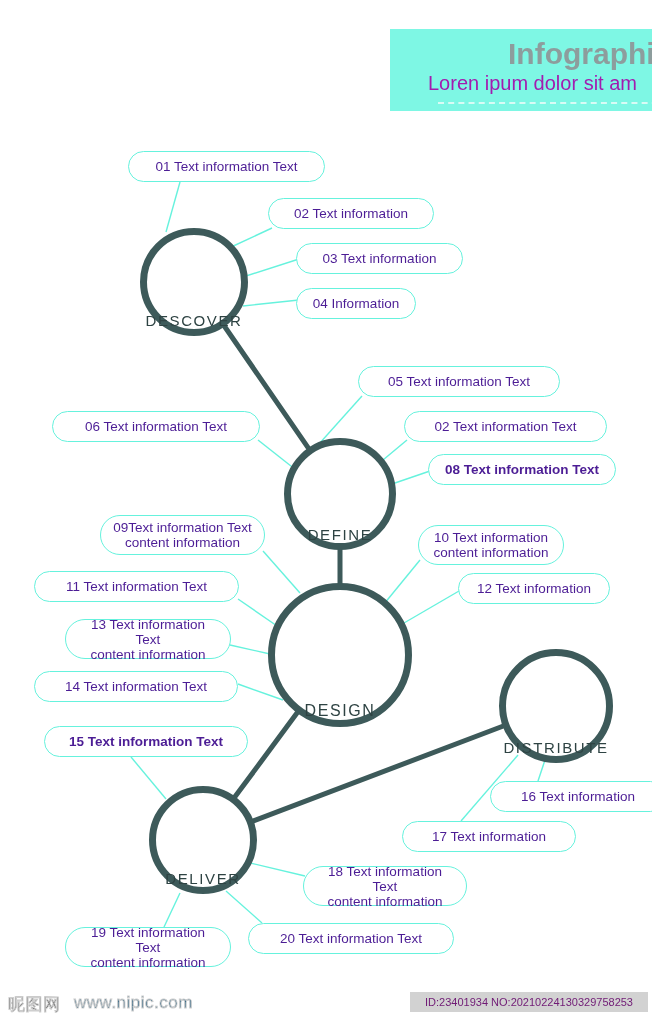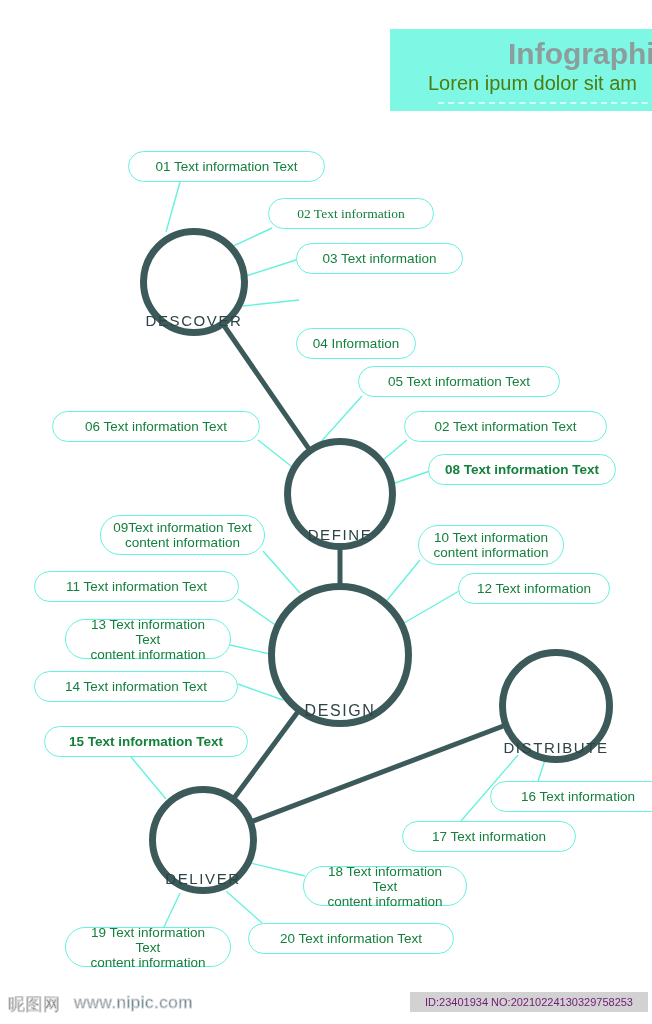--- a/index.html
+++ b/index.html
@@ -36,21 +36,21 @@
     font-weight: bold;
     color: #8d9d9d;
     letter-spacing: 0px;
     white-space: nowrap;
   }
   .header-subtitle {
     position: absolute;
     left: 38px;
     top: 43px;
     font-size: 20px;
-    color: #4d7c0f;
+    color: #a21caf;
     white-space: nowrap;
   }
   .header-rule {
     position: absolute;
     left: 48px;
     top: 73px;
     width: 230px;
     height: 0;
     border-top: 2px dashed #d9fbf5;
   }
@@ -83,21 +83,21 @@
   }
   .node.lg .node-label { font-size: 16px; }
 
   
   .pill {
     position: absolute;
     box-sizing: border-box;
     border: 1.6px solid #66f2dd;
     border-radius: 18px;
     background: #ffffff;
-    color: #15803d;
+    color: #4c1d95;
     font-size: 13.5px;
     line-height: 15px;
     display: flex;
     align-items: center;
     justify-content: center;
     text-align: center;
     padding: 4px 12px;
     white-space: pre-line;
   }
   .pill.two-line { border-radius: 20px; }
@@ -199,23 +199,23 @@
       </div>
       <div class="node " style="left: 149px; top: 786px; width: 108px; height: 108px;">
         <span class="node-label">DELIVER</span>
       </div>
       <div class="node " style="left: 499px; top: 649px; width: 114px; height: 114px;">
         <span class="node-label">DISTRIBUTE</span>
       </div>
     </div>
   <div id="labels-layer">
       <div class="pill" style="left: 128px; top: 151px; width: 197px; height: 31px;">01 Text information  Text</div>
-      <div class="pill" style="left: 268px; top: 198px; width: 166px; height: 31px; font-family: Liberation Serif, serif;">02 Text information</div>
+      <div class="pill" style="left: 268px; top: 198px; width: 166px; height: 31px;">02 Text information</div>
       <div class="pill" style="left: 296px; top: 243px; width: 167px; height: 31px;">03 Text information</div>
-      <div class="pill" style="left: 296px; top: 288px; width: 120px; height: 31px; margin-top: 40px;">04 Information</div>
+      <div class="pill" style="left: 296px; top: 288px; width: 120px; height: 31px;">04 Information</div>
       <div class="pill" style="left: 358px; top: 366px; width: 202px; height: 31px;">05 Text information  Text</div>
       <div class="pill" style="left: 52px; top: 411px; width: 208px; height: 31px;">06 Text information  Text</div>
       <div class="pill" style="left: 404px; top: 411px; width: 203px; height: 31px;">02 Text information  Text</div>
       <div class="pill" style="left: 428px; top: 454px; width: 188px; height: 31px; font-weight: bold;">08 Text information  Text</div>
       <div class="pill two-line" style="left: 100px; top: 515px; width: 165px; height: 40px;">09Text information  Text
 content information</div>
       <div class="pill two-line" style="left: 418px; top: 525px; width: 146px; height: 40px;">10 Text information
 content information</div>
       <div class="pill" style="left: 34px; top: 571px; width: 205px; height: 31px;">11 Text information  Text</div>
       <div class="pill" style="left: 458px; top: 573px; width: 152px; height: 31px;">12 Text information</div>

